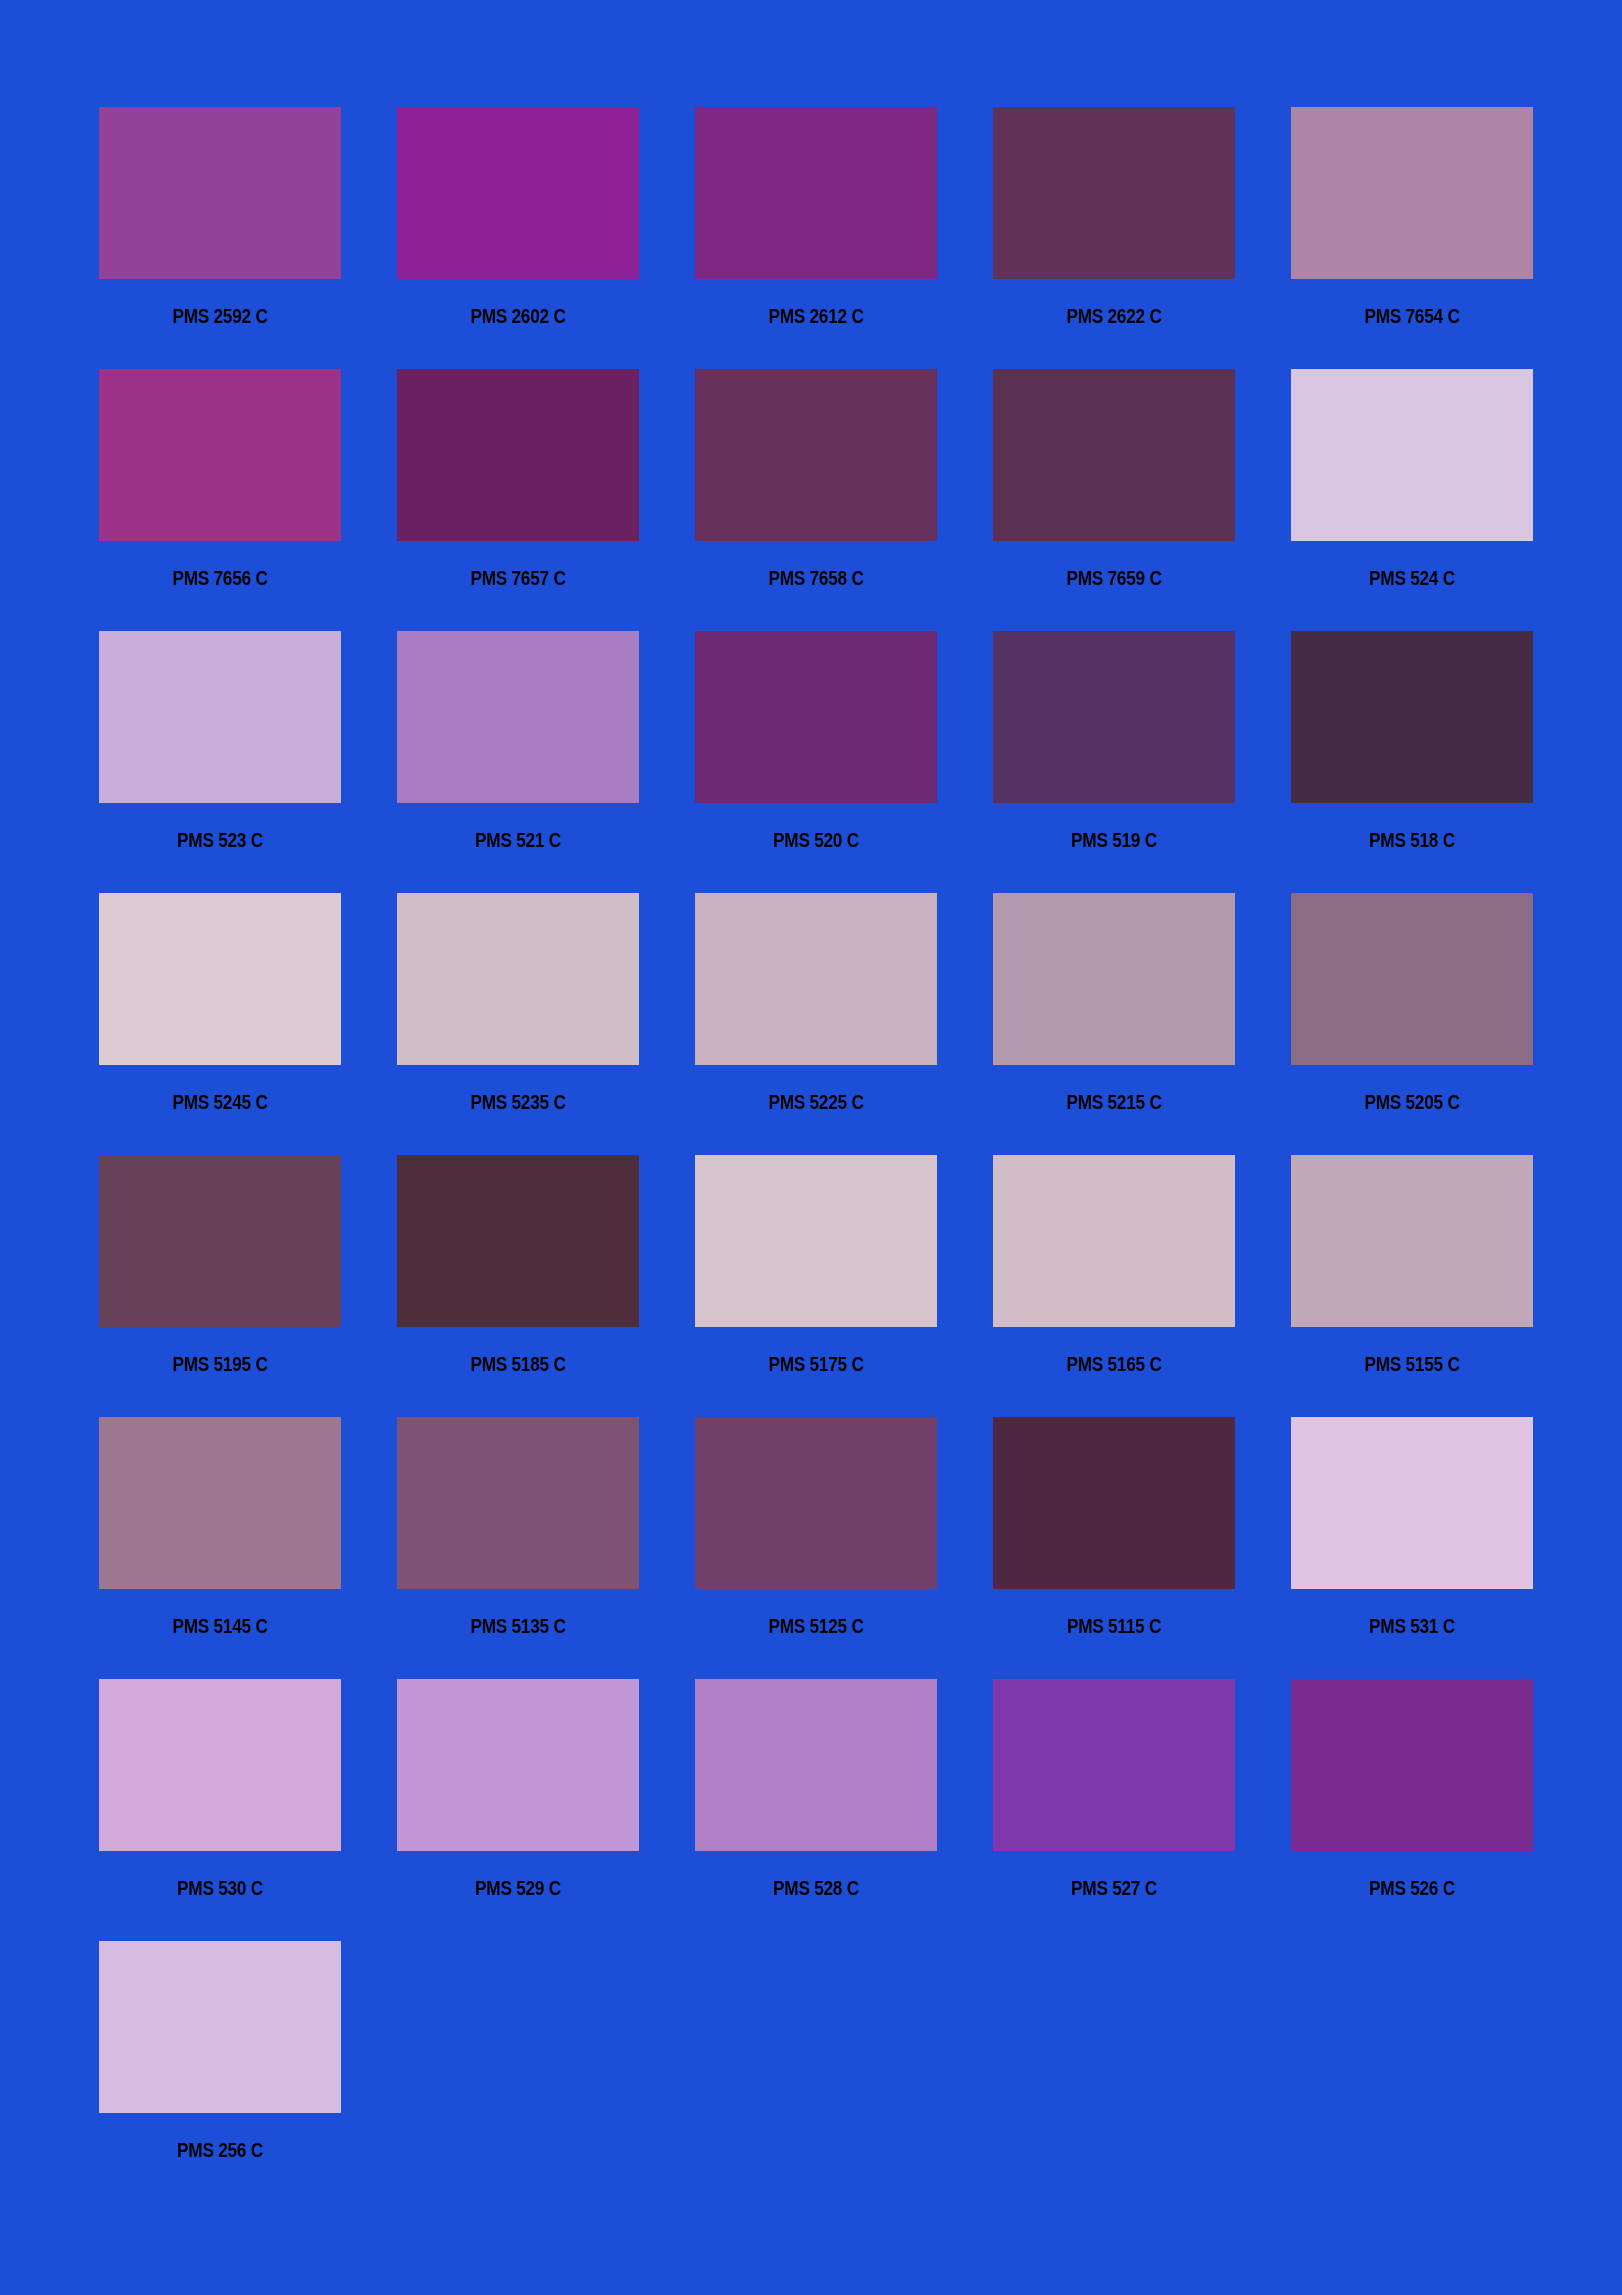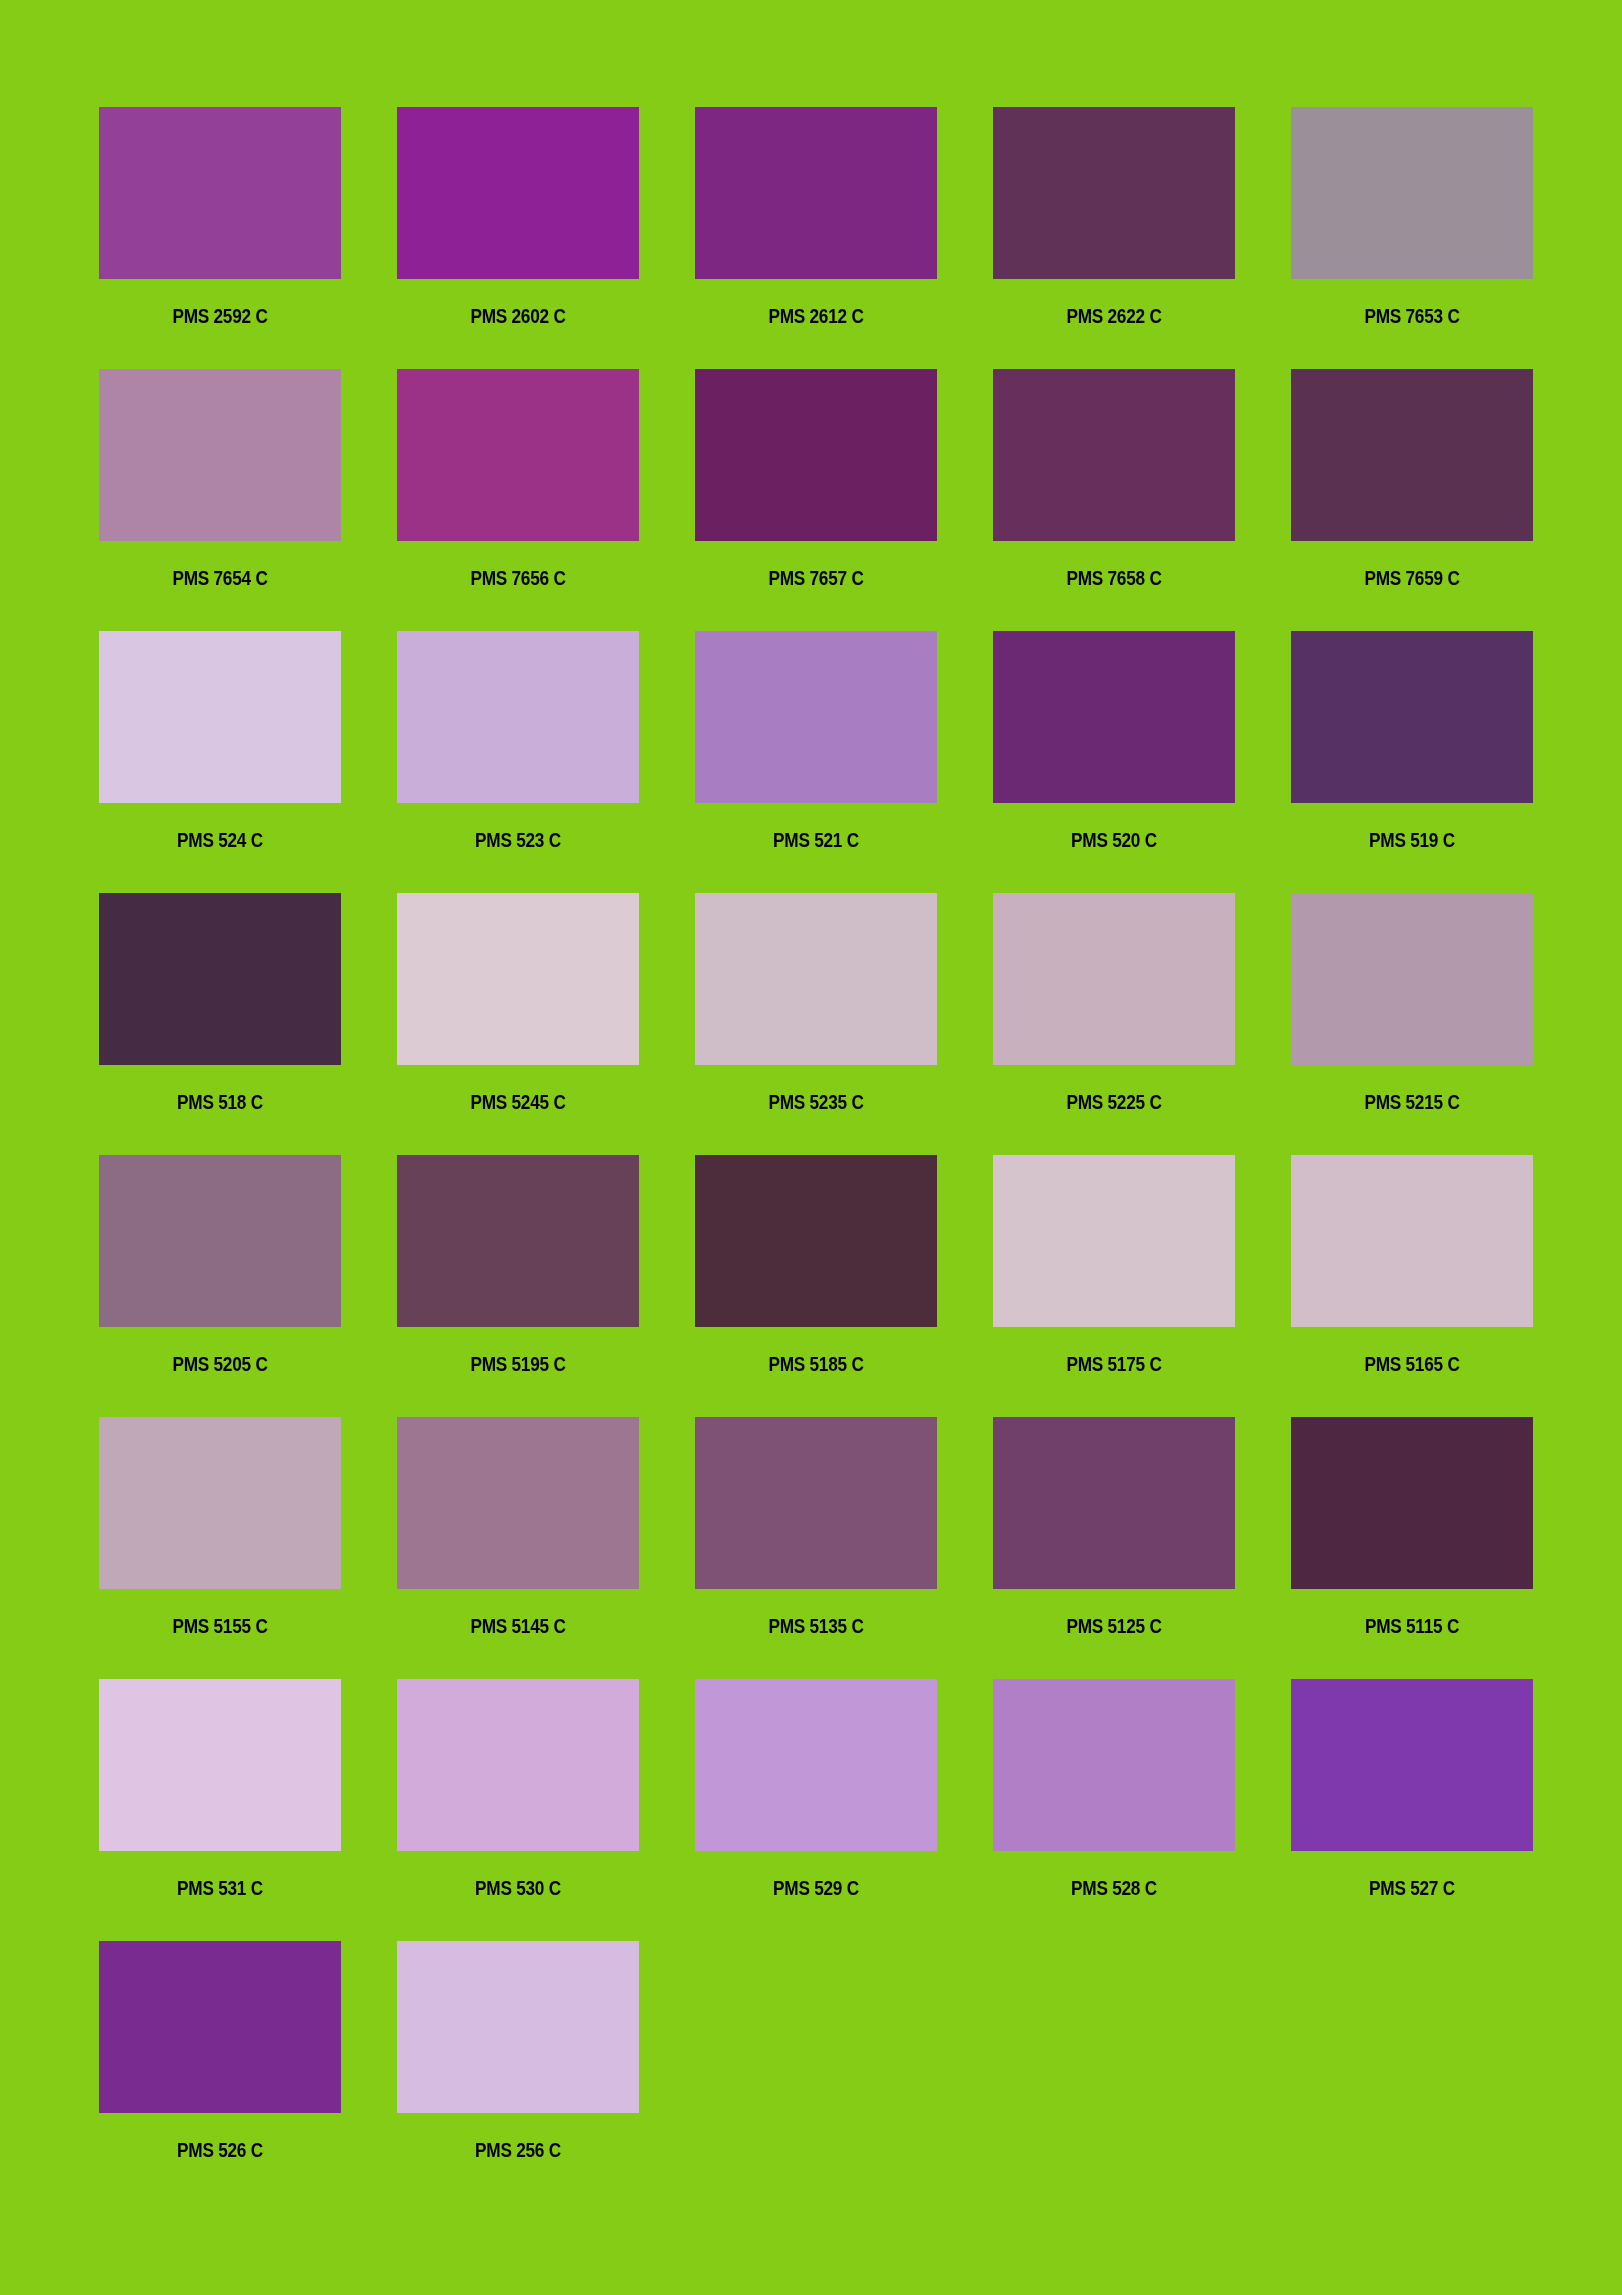--- a/index.html
+++ b/index.html
@@ -13,21 +13,21 @@
     height: 2295px;
     font-family: "Liberation Sans", "DejaVu Sans", sans-serif;
     -webkit-font-smoothing: antialiased;
     overflow: hidden;
   }
 
   #chart-page {
     position: relative;
     width: 1622px;
     height: 2295px;
-    background: #84cc16;
+    background: #1d4ed8;
     box-sizing: border-box;
     padding: 107px 53px 0 99px;
   }
 
   #swatch-grid {
     display: grid;
     grid-template-columns: repeat(5, 242px);
     grid-template-rows: repeat(8, 262px);
     column-gap: 56px;
     row-gap: 0px;
@@ -81,24 +81,20 @@
       </div>
       <div class="swatch-cell">
         <div class="swatch-chip" style="background-color: rgb(125, 38, 130);"></div>
         <span class="swatch-label">PMS 2612 C</span>
       </div>
       <div class="swatch-cell">
         <div class="swatch-chip" style="background-color: rgb(96, 50, 87);"></div>
         <span class="swatch-label">PMS 2622 C</span>
       </div>
       <div class="swatch-cell">
-        <div class="swatch-chip" style="background-color: rgb(155, 143, 153);"></div>
-        <span class="swatch-label">PMS 7653 C</span>
-      </div>
-      <div class="swatch-cell">
         <div class="swatch-chip" style="background-color: rgb(174, 133, 166);"></div>
         <span class="swatch-label">PMS 7654 C</span>
       </div>
       <div class="swatch-cell">
         <div class="swatch-chip" style="background-color: rgb(156, 50, 135);"></div>
         <span class="swatch-label">PMS 7656 C</span>
       </div>
       <div class="swatch-cell">
         <div class="swatch-chip" style="background-color: rgb(107, 32, 98);"></div>
         <span class="swatch-label">PMS 7657 C</span>

